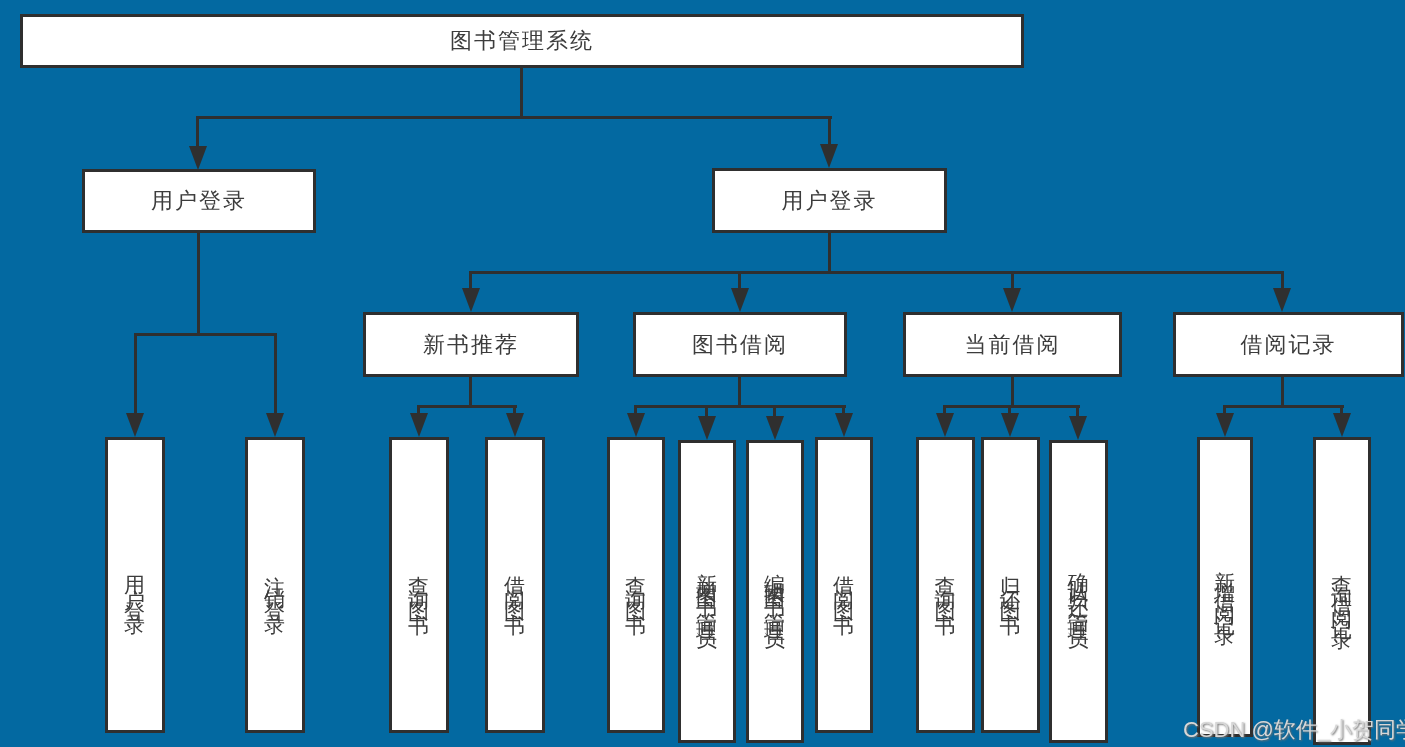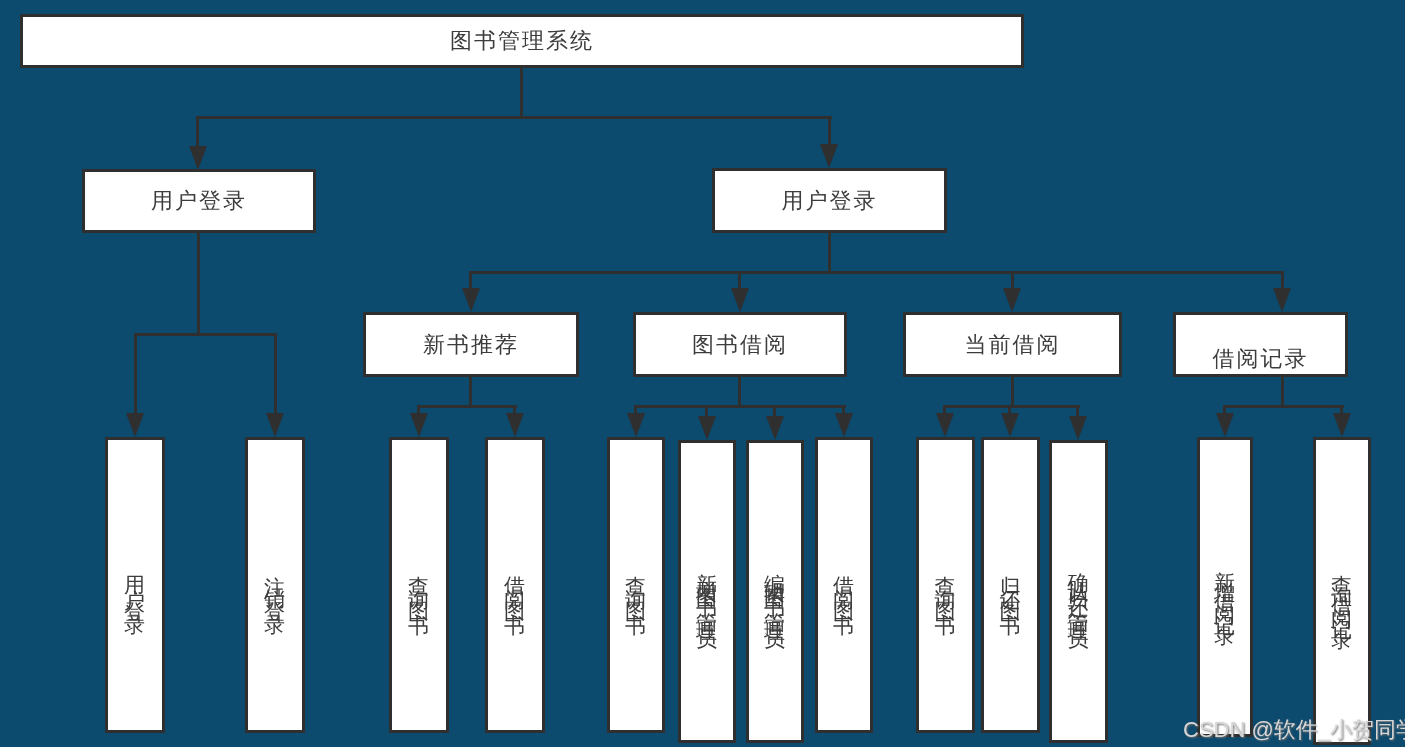--- a/index.html
+++ b/index.html
@@ -1,17 +1,17 @@
 <!DOCTYPE html>
 <html><head>
 <meta charset="utf-8">
 <style>
   html,body { margin:0; padding:0; background:#ffffff; }
   .canvas {
-    position:relative; width:1405px; height:747px; background:#0c4a6e;
+    position:relative; width:1405px; height:747px; background:#0369a1;
     font-family:"Liberation Sans","DejaVu Sans",sans-serif; overflow:hidden;
   }
   .box {
     position:absolute; box-sizing:border-box; background:#ffffff;
     border:3px solid #2f2f2f; display:flex; align-items:center; justify-content:center;
   }
   .lbl { color:#3c3c3c; font-size:22px; letter-spacing:2px; white-space:nowrap; }
   .vbox .lbl {
     writing-mode:vertical-rl; text-orientation:mixed;
     font-size:21px; white-space:normal; line-height:1;
@@ -73,21 +73,21 @@
 
   <div class="box" style="left:363px;top:312px;width:216px;height:65px;">
     <span class="lbl">新书推荐</span>
   </div>
   <div class="box" style="left:903px;top:312px;width:219px;height:65px;">
     <span class="lbl">当前借阅</span>
   </div>
   <div class="box" style="left:633px;top:312px;width:214px;height:65px;">
     <span class="lbl">图书借阅</span>
   </div>
-  <div class="box" style="left:1173px;top:312px;width:175px;height:65px;align-items:flex-end;">
+  <div class="box" style="left:1173px;top:312px;width:231px;height:65px;">
     <span class="lbl">借阅记录</span>
   </div>
 
   <div class="line" style="left:469px;top:377px;width:3px;height:31px;"></div>
   <div class="line" style="left:417px;top:405px;width:100px;height:3px;"></div>
   <div class="line" style="left:417px;top:405px;width:3px;height:13px;"></div>
   <div class="arrow" style="left:410px;top:413px;"></div>
   <div class="line" style="left:513px;top:405px;width:3px;height:13px;"></div>
   <div class="arrow" style="left:506px;top:413px;"></div>
 

